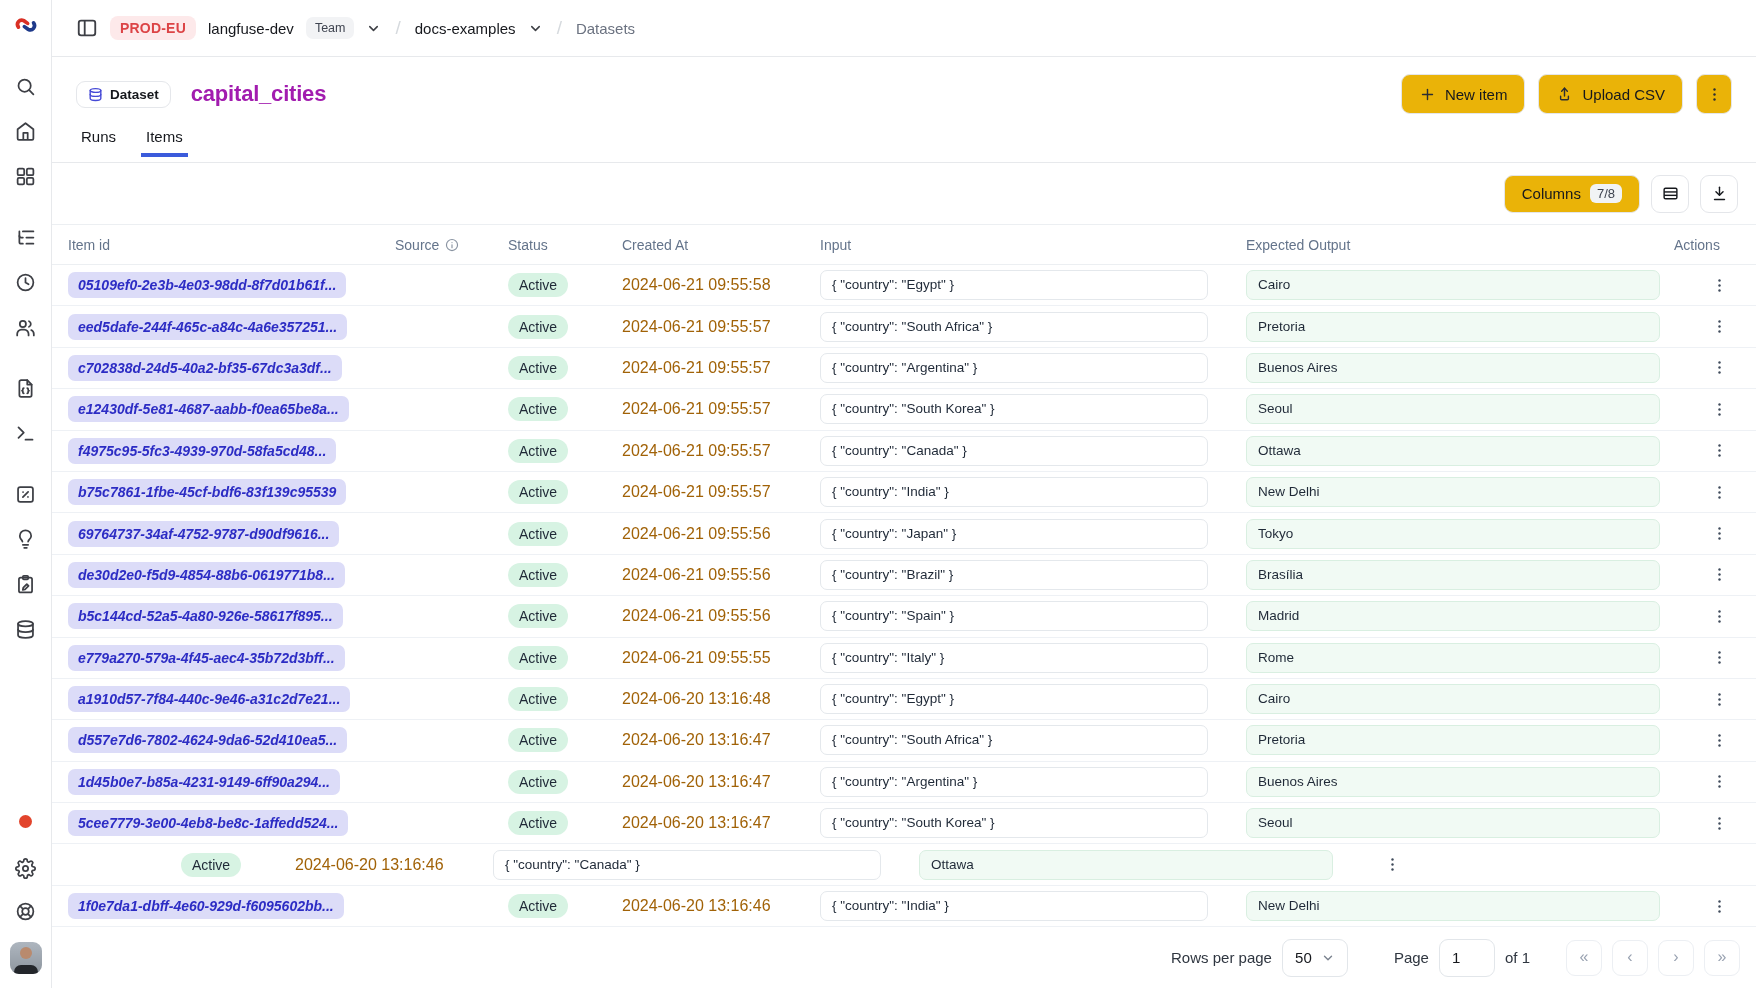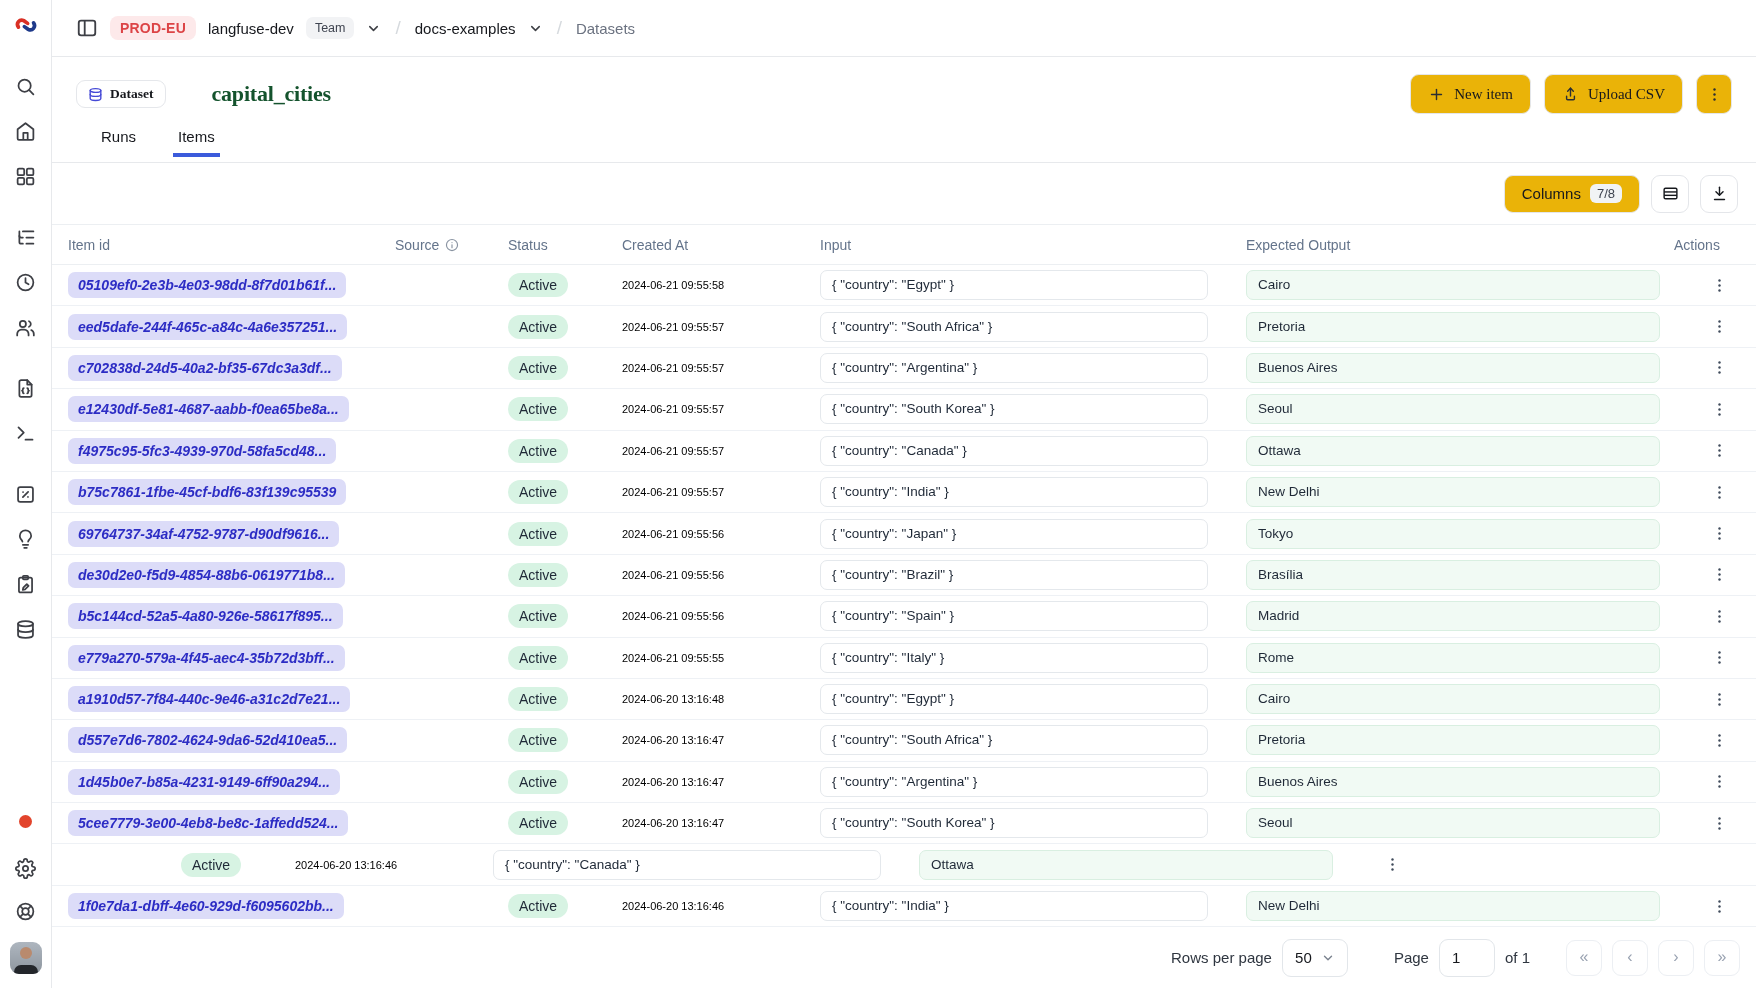--- a/index.html
+++ b/index.html
@@ -37,33 +37,33 @@
   .crumb-name { font-size:15px; font-weight:500; color:#16181d; cursor:pointer; }
   .type-pill { background:#f2f3f5; color:#3f4450; font-size:12.5px; font-weight:500;
     padding:4px 9px; border-radius:7px; }
   .chev { color:#3d3f45; display:flex; align-items:center; cursor:pointer; }
   .chev svg { width:15px; height:15px; }
   .slash { color:#d6dade; font-size:19px; font-weight:300; margin:0 2px; }
   .crumb-muted { font-size:15px; color:#6b7280; }
 
   
   .page-header { height:106px; border-bottom:1px solid #e7e9ec; padding:16px 24px 0; flex-shrink:0; }
-  .title-row { display:flex; align-items:center; gap:12px; height:42px;font-family:Liberation Serif, serif; }
+  .title-row { display:flex; align-items:center; gap:20px; height:42px; }
   .dataset-badge { display:flex; align-items:center; gap:7px; border:1px solid #e5e7eb;
     border-radius:9px; padding:5px 11px; background:#fff; }
   .dataset-badge svg { width:15px; height:15px; color:#4549d6; }
   .dataset-badge span { font-size:13.5px; font-weight:700; color:#16181d; }
-  .page-title { font-size:22px; font-weight:700; letter-spacing:-.2px; color:#14532d;margin-left:34px; }
+  .page-title { font-size:22px; font-weight:700; letter-spacing:-.2px; color:#a21caf; }
   .header-actions { margin-left:auto; display:flex; align-items:center; gap:13px; }
   .btn { display:flex; align-items:center; gap:9px; height:40px; padding:0 17px;
     border:1px solid #e4e6ea; border-radius:9px; background:#eab308; font-size:15px;
     font-weight:500; color:#16181d; cursor:pointer; font-family:inherit; }
   .btn svg { width:17px; height:17px; color:#2b2e33; }
   .btn.square { width:36px; padding:0; justify-content:center; }
-  .tabs { display:flex; gap:36px; margin-top:13px; padding:0 2px;margin-left:20px; }
+  .tabs { display:flex; gap:24px; margin-top:13px; padding:0 2px; }
   .tab { font-size:15px; font-weight:500; color:#16181d; padding:0 3px 11px; position:relative; cursor:pointer; }
   .tab.active::after { content:""; position:absolute; left:-2px; right:-2px; bottom:-1px;
     height:4px; background:#3b5bdb; }
 
   
   .toolbar { height:62px; border-bottom:1px solid #eceff2; display:flex; align-items:center;
     justify-content:flex-end; padding:0 18px; gap:11px; flex-shrink:0; }
   .columns-btn { height:38px; }
   .count-badge { background:#f1f3f5; color:#3f4450; font-size:13px; font-weight:500;
     padding:2px 7px; border-radius:6px; }
@@ -81,21 +81,21 @@
   .col-actions{flex:1;}
   .tbody { flex-shrink:0; }
   .tr { height:41.4px; display:flex; align-items:center; padding:0 16px;
     border-bottom:1px solid #eef1f5; }
   .td { display:flex; align-items:center; min-width:0; }
   .id-pill { background:#dcdcf8; color:#2c2cc4; font-size:14px; font-weight:700;
     padding:5px 10px; border-radius:7px; white-space:nowrap; overflow:hidden;
     text-overflow:clip; max-width:318px; cursor:pointer;font-style:italic; }
   .status-badge { background:#d7f3e3; color:#1f2937; font-size:14px; font-weight:400;
     padding:4px 11px; border-radius:12px; }
-  .created-txt { font-size:11px; color:#000000; white-space:nowrap; }
+  .created-txt { font-size:16px; color:#a16207; white-space:nowrap; }
   .io-box { width:calc(100% - 14px); height:30px; line-height:28px; border-radius:7px;
     font-size:13.5px; color:#1f2937; padding:0 11px; white-space:nowrap; overflow:hidden; cursor:pointer; }
   .input-box { background:#fff; border:1px solid #e4e8ec; }
   .expected-box { background:#f1faf4; border:1px solid #d9efe1; }
   .kebab-btn { background:none; border:none; color:#3f4a5a; cursor:pointer;
     width:26px; height:26px; display:flex; align-items:center; justify-content:center; margin-left:32px; }
   .kebab-btn svg { width:17px; height:17px; }
 
   
   .pagination { flex:1; display:flex; align-items:center; justify-content:flex-end;

